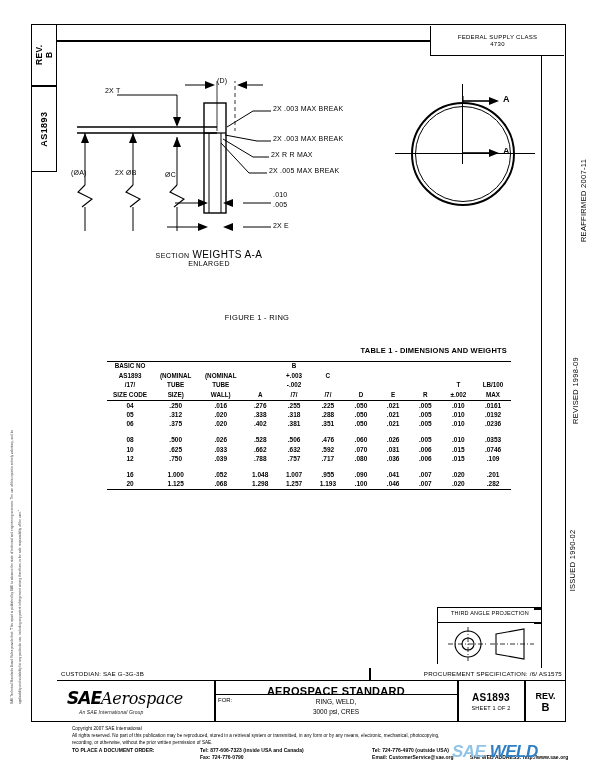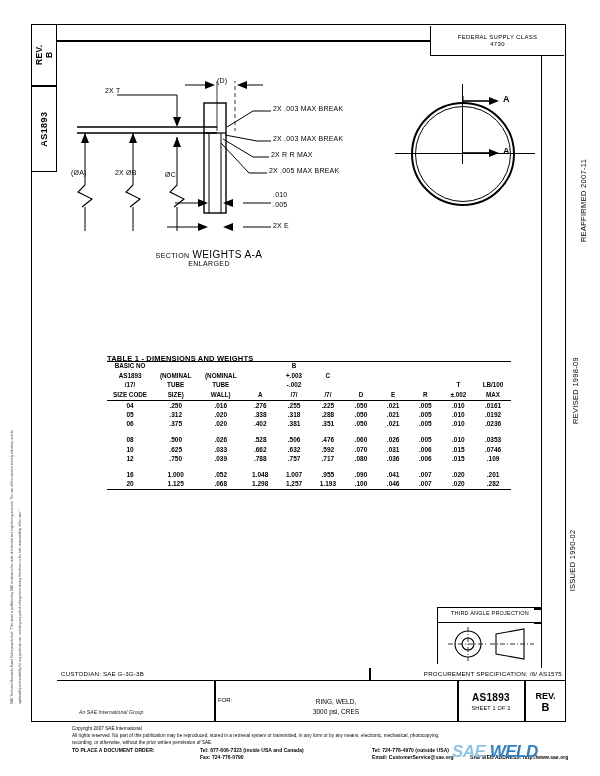--- a/index.html
+++ b/index.html
@@ -140,22 +140,22 @@
   #secview { position: absolute; left: 0px; top: 40px; width: 250px; height: 200px; }
 
   
   #fig-cap {
     position: absolute; left: 0; top: 272px; width: 400px;
     text-align: center; font-size: 7.5px; letter-spacing: .3px;
   }
 
   
   #tbl-title {
-    position: absolute; left: 50px; top: 313px; width: 400px;
-    text-align: left; font-size: 7.5px; font-weight: bold; letter-spacing: .2px;
+    position: absolute; left: 50px; top: 305px; width: 400px;
+    text-align: right; font-size: 7.5px; font-weight: bold; letter-spacing: .2px;
   }
   #tbl {
     position: absolute;
     left: 50px; top: 320px;
     width: 404px;
     border-collapse: collapse;
     font-size: 6.5px;
   }
   #tbl th, #tbl td {
     padding: 0; margin: 0;
@@ -393,20 +393,21 @@
 
       <div style="position:absolute; left:92px; top:168px; text-align:center; width:120px;">
         <div style="font-size:9px; letter-spacing:.4px;">
           <span style="font-size:7px;">SECTION</span>
           <span style="font-size:10px;">WEIGHTS A-A</span>
         </div>
         <div style="font-size:7px; letter-spacing:.4px;">ENLARGED</div>
       </div>
     </div>
 
+    <div id="fig-cap">FIGURE 1 - RING</div>
 
     <div id="tbl-title">TABLE 1 - DIMENSIONS AND WEIGHTS</div>
     <table id="tbl">
       <thead>
           <tr class="hdr-top">
             <th class="col-w1">BASIC NO</th>
             <th class="col-w1"></th>
             <th class="col-w1"></th>
             <th class="col-w2"></th>
             <th class="col-w2">B</th>
@@ -610,24 +611,30 @@
 
   <div id="tb">
     <div id="tb-cust">
       <div class="c-left">CUSTODIAN: SAE G-3G-3B</div>
       <div class="c-div"></div>
       <div class="c-right">PROCUREMENT SPECIFICATION: /6/ AS1575</div>
     </div>
 
     <div id="tb-main">
       <div id="tb-logo">
+        <div style="position:absolute;left:10px;top:7px;white-space:nowrap;">
+          <span class="sae-word">SAE</span><span class="aero-word">Aerospace</span>
+        </div>
         <div class="sae-tag" style="position:absolute;left:22px;top:28px;">An SAE International Group</div>
       </div>
       <div id="tb-v1"></div>
 
+      <div id="tb-as">
+        <span>AEROSPACE STANDARD</span>
+      </div>
       <div id="tb-fr">FOR:</div>
       <div id="tb-desc">
         <div>RING, WELD,</div>
         <div>3000 psi, CRES</div>
       </div>
 
       <div id="tb-v2"></div>
       <div id="tb-doc">
         <div class="docno">AS1893</div>
         <div class="sheet">SHEET 1 OF 2</div>

